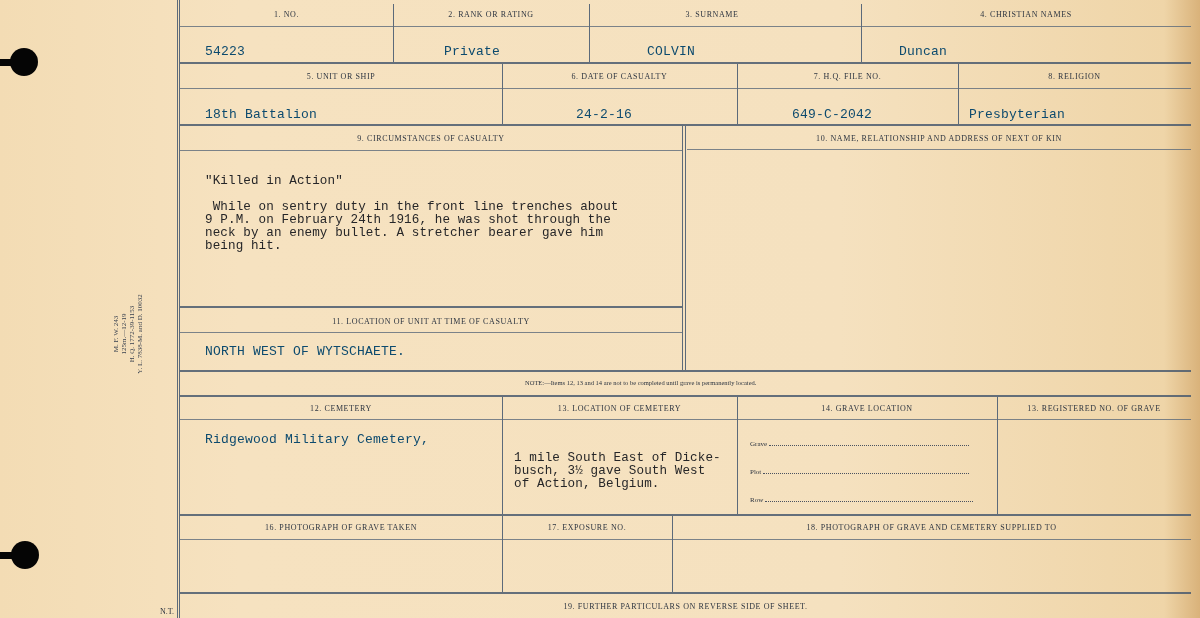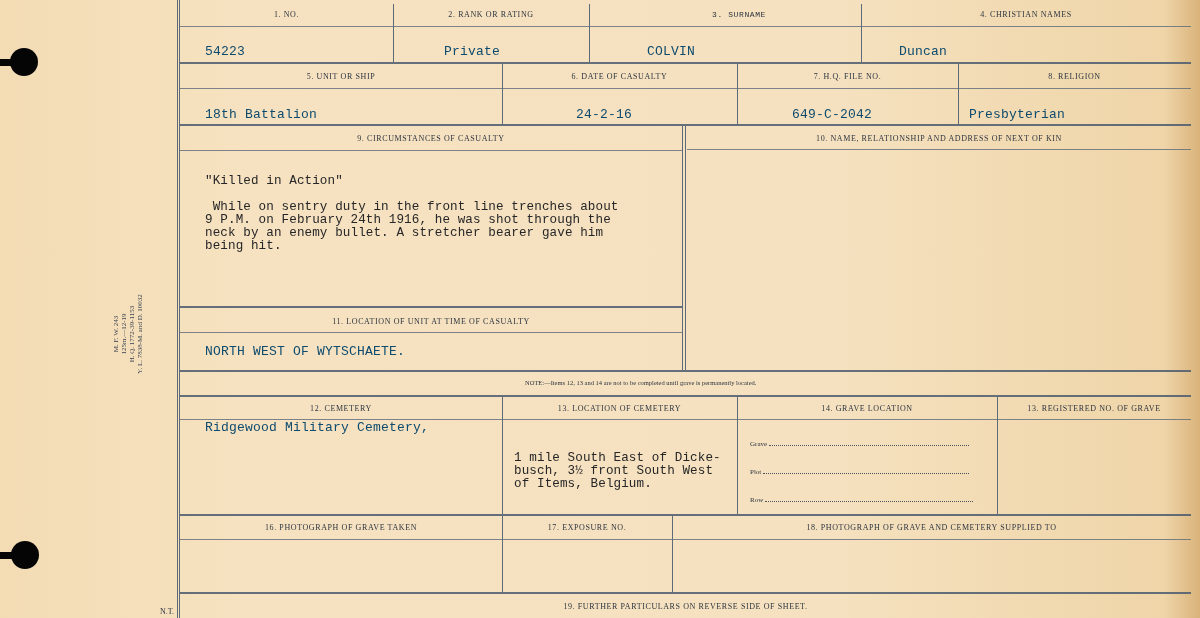--- a/index.html
+++ b/index.html
@@ -48,21 +48,21 @@
   <div>H. Q. 1772-39-1153</div>
   <div>Y. L. 7838-M. and D. 10032</div>
 </div>
 <div class="nt">N.T.</div>
 
 <div class="vline" style="left:177px; top:0; height:618px;"></div>
 <div class="vline" style="left:179px; top:0; height:618px;"></div>
 
 <div class="lbl" style="left:180px; width:213px; top:10px;">1. NO.</div>
 <div class="lbl" style="left:393px; width:196px; top:10px;">2. RANK OR RATING</div>
-<div class="lbl" style="left:603px; width:272px; top:10px;font-family:Liberation Mono, monospace;">3. SURNAME</div>
+<div class="lbl" style="left:576px; width:272px; top:10px;">3. SURNAME</div>
 <div class="lbl" style="left:861px; width:330px; top:10px;">4. CHRISTIAN NAMES</div>
 <div class="hthin" style="left:180px; width:1011px; top:26px;"></div>
 <div class="val" style="left:205px; top:44px;">54223</div>
 <div class="val" style="left:444px; top:44px;">Private</div>
 <div class="val" style="left:647px; top:44px;">COLVIN</div>
 <div class="val" style="left:899px; top:44px;">Duncan</div>
 <div class="vline" style="left:393px; top:4px; height:58px;"></div>
 <div class="vline" style="left:589px; top:4px; height:58px;"></div>
 <div class="vline" style="left:861px; top:4px; height:58px;"></div>
 <div class="hline" style="left:180px; width:1011px; top:62px;"></div>
@@ -97,22 +97,22 @@
 <div class="hline" style="left:180px; width:1011px; top:370px;"></div>
 
 <div class="note" style="left:525px; top:379px;">NOTE:—Items 12, 13 and 14 are not to be completed until grave is permanently located.</div>
 <div class="hline" style="left:180px; width:1011px; top:395px;"></div>
 
 <div class="lbl" style="left:180px; width:322px; top:404px;">12. CEMETERY</div>
 <div class="lbl" style="left:502px; width:235px; top:404px;">13. LOCATION OF CEMETERY</div>
 <div class="lbl" style="left:737px; width:260px; top:404px;">14. GRAVE LOCATION</div>
 <div class="lbl" style="left:997px; width:194px; top:404px;">13. REGISTERED NO. OF GRAVE</div>
 <div class="hthin" style="left:180px; width:1011px; top:419px;"></div>
-<div class="val" style="left:205px; top:420px;">Ridgewood Military Cemetery,</div>
-<div class="para" style="left:514px; top:452px;"><div>1 mile South East of Dicke-</div><div>busch, 3½ front South West</div><div>of Items, Belgium.</div></div>
+<div class="val" style="left:205px; top:432px;">Ridgewood Military Cemetery,</div>
+<div class="para" style="left:514px; top:452px;"><div>1 mile South East of Dicke-</div><div>busch, 3½ gave South West</div><div>of Action, Belgium.</div></div>
 <div class="dotfield" style="left:750px; top:440px;"><span>Grave</span><span class="dots" style="width:200px;"></span></div>
 <div class="dotfield" style="left:750px; top:468px;"><span>Plot</span><span class="dots" style="width:206px;"></span></div>
 <div class="dotfield" style="left:750px; top:496px;"><span>Row</span><span class="dots" style="width:208px;"></span></div>
 <div class="vline" style="left:502px; top:397px; height:117px;"></div>
 <div class="vline" style="left:737px; top:397px; height:117px;"></div>
 <div class="vline" style="left:997px; top:397px; height:117px;"></div>
 <div class="hline" style="left:180px; width:1011px; top:514px;"></div>
 
 <div class="lbl" style="left:180px; width:322px; top:523px;">16. PHOTOGRAPH OF GRAVE TAKEN</div>
 <div class="lbl" style="left:502px; width:170px; top:523px;">17. EXPOSURE NO.</div>

